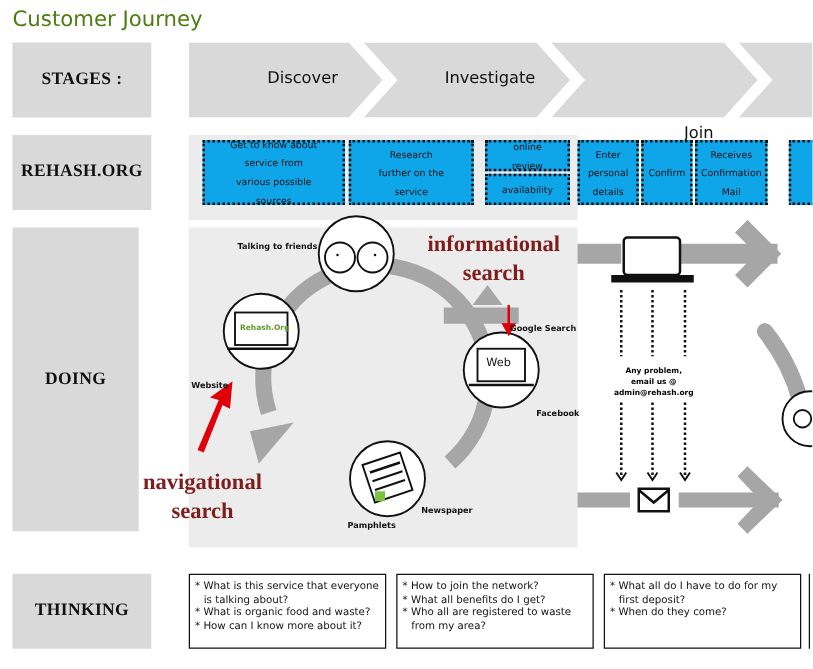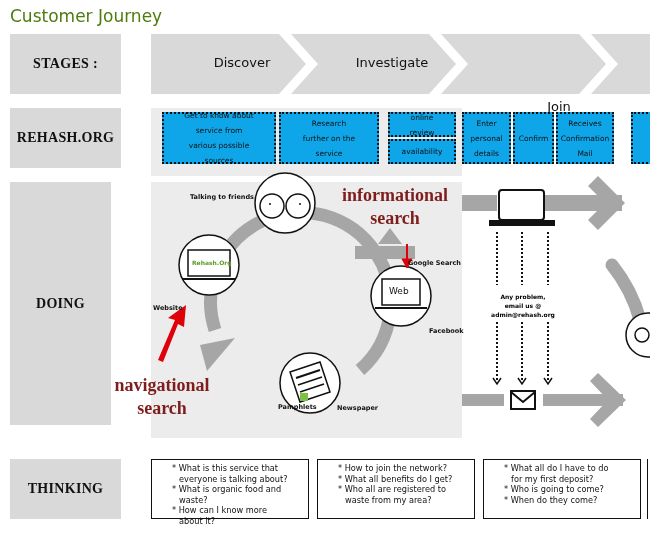--- a/index.html
+++ b/index.html
@@ -7,21 +7,21 @@
   .abs { position:absolute; }
   .title { left:10px; top:6px; font-size:17px; color:#4d7c0f; font-family:"DejaVu Sans", sans-serif; }
   .rowlabel { background:#d9d9d9; display:flex; align-items:center; justify-content:center; font-family:"Liberation Serif", serif; font-weight:bold; font-size:14px; color:#111; letter-spacing:0.3px; }
   .stage-bar { left:151px; top:34px; width:499px; height:60px; }
   .stage-text { font-family:"DejaVu Sans", sans-serif; font-size:13px; color:#111; position:absolute; top:55px; transform:translateX(-50%); }
   .dotbox { position:absolute; border:2px dotted #111; background:#0ea5e9; display:flex; align-items:center; justify-content:center; text-align:center; font-size:7.5px; line-height:15px; color:#111; font-family:"DejaVu Sans", sans-serif; box-sizing:border-box; padding:0 18px; }
   .doing-bg { left:151px; top:182px; width:311px; height:256px; background:#ececec; }
   .rehash-bg { left:151px; top:108px; width:311px; height:68px; background:#ececec; }
   .small { font-size:6.5px; color:#111; font-family:"DejaVu Sans", sans-serif; font-weight:bold; }
   .red-label { color:#7f1d1d; font-weight:bold; font-family:Liberation Serif, serif; font-size:18px; text-align:center; line-height:23px; }
-  .think { position:absolute; border:1.5px solid #111; background:#fff; box-sizing:border-box; padding:3px 20px; font-size:8.2px; line-height:10.5px; color:#111; font-family:"DejaVu Sans", sans-serif; }
+  .think { position:absolute; border:1.5px solid #111; background:#fff; box-sizing:border-box; padding:3px 4px; font-size:8.2px; line-height:10.5px; color:#111; font-family:"DejaVu Sans", sans-serif; }
   .think ul { list-style:none; margin:0; padding:0; }
   .think li { padding-left:7px; text-indent:-7px; }
   .think li::before { content:"* "; }
   .email-text { font-size:6px; text-align:center; line-height:9px; font-weight:bold; font-family:"DejaVu Sans", sans-serif; }
 </style>
 </head>
 <body>
 
 <div class="abs title">Customer Journey</div>
 
@@ -138,21 +138,21 @@
   </g>
 </svg>
 
 <div class="abs small" style="left:190px;top:193px;">Talking to friends</div>
 <div class="abs small" style="left:153px;top:304px;">Website</div>
 <div class="abs" style="left:192px;top:259px;font-size:6px;font-weight:bold;color:#5e9a24;font-family:'DejaVu Sans',sans-serif;">Rehash.Org</div>
 <div class="abs" style="left:389px;top:286px;font-size:9px;color:#111;font-family:'DejaVu Sans',sans-serif;">Web</div>
 <div class="abs small" style="left:408px;top:259px;">Google Search</div>
 <div class="abs small" style="left:409px;top:327px;margin-left:20px;">Facebook</div>
 <div class="abs small" style="left:337px;top:404px;">Newspaper</div>
-<div class="abs small" style="left:278px;top:403px;">Pamphlets</div>
+<div class="abs small" style="left:278px;top:416px;">Pamphlets</div>
 
 <div class="abs red-label" style="left:330px;top:184px;width:130px;">
   <div>informational</div>
   <div>search</div>
 </div>
 <div class="abs red-label" style="left:88px;top:374px;width:148px;">
   <div>navigational</div>
   <div>search</div>
 </div>
 
@@ -172,17 +172,16 @@
 <div class="think" style="left:317px;top:459px;width:158px;height:60px;">
   <ul>
     <li>How to join the network?</li>
     <li>What all benefits do I get?</li>
     <li>Who all are registered to waste from my area?</li>
   </ul>
 </div>
 <div class="think" style="left:483px;top:459px;width:158px;height:60px;">
   <ul>
     <li>What all do I have to do for my first deposit?</li>
-    <li>Who is going to come?</li>
     <li>When do they come?</li>
   </ul>
 </div>
 <div class="abs" style="left:647px;top:459px;width:3px;height:60px;border-left:1.5px solid #111;"></div>
 
 </body></html>

